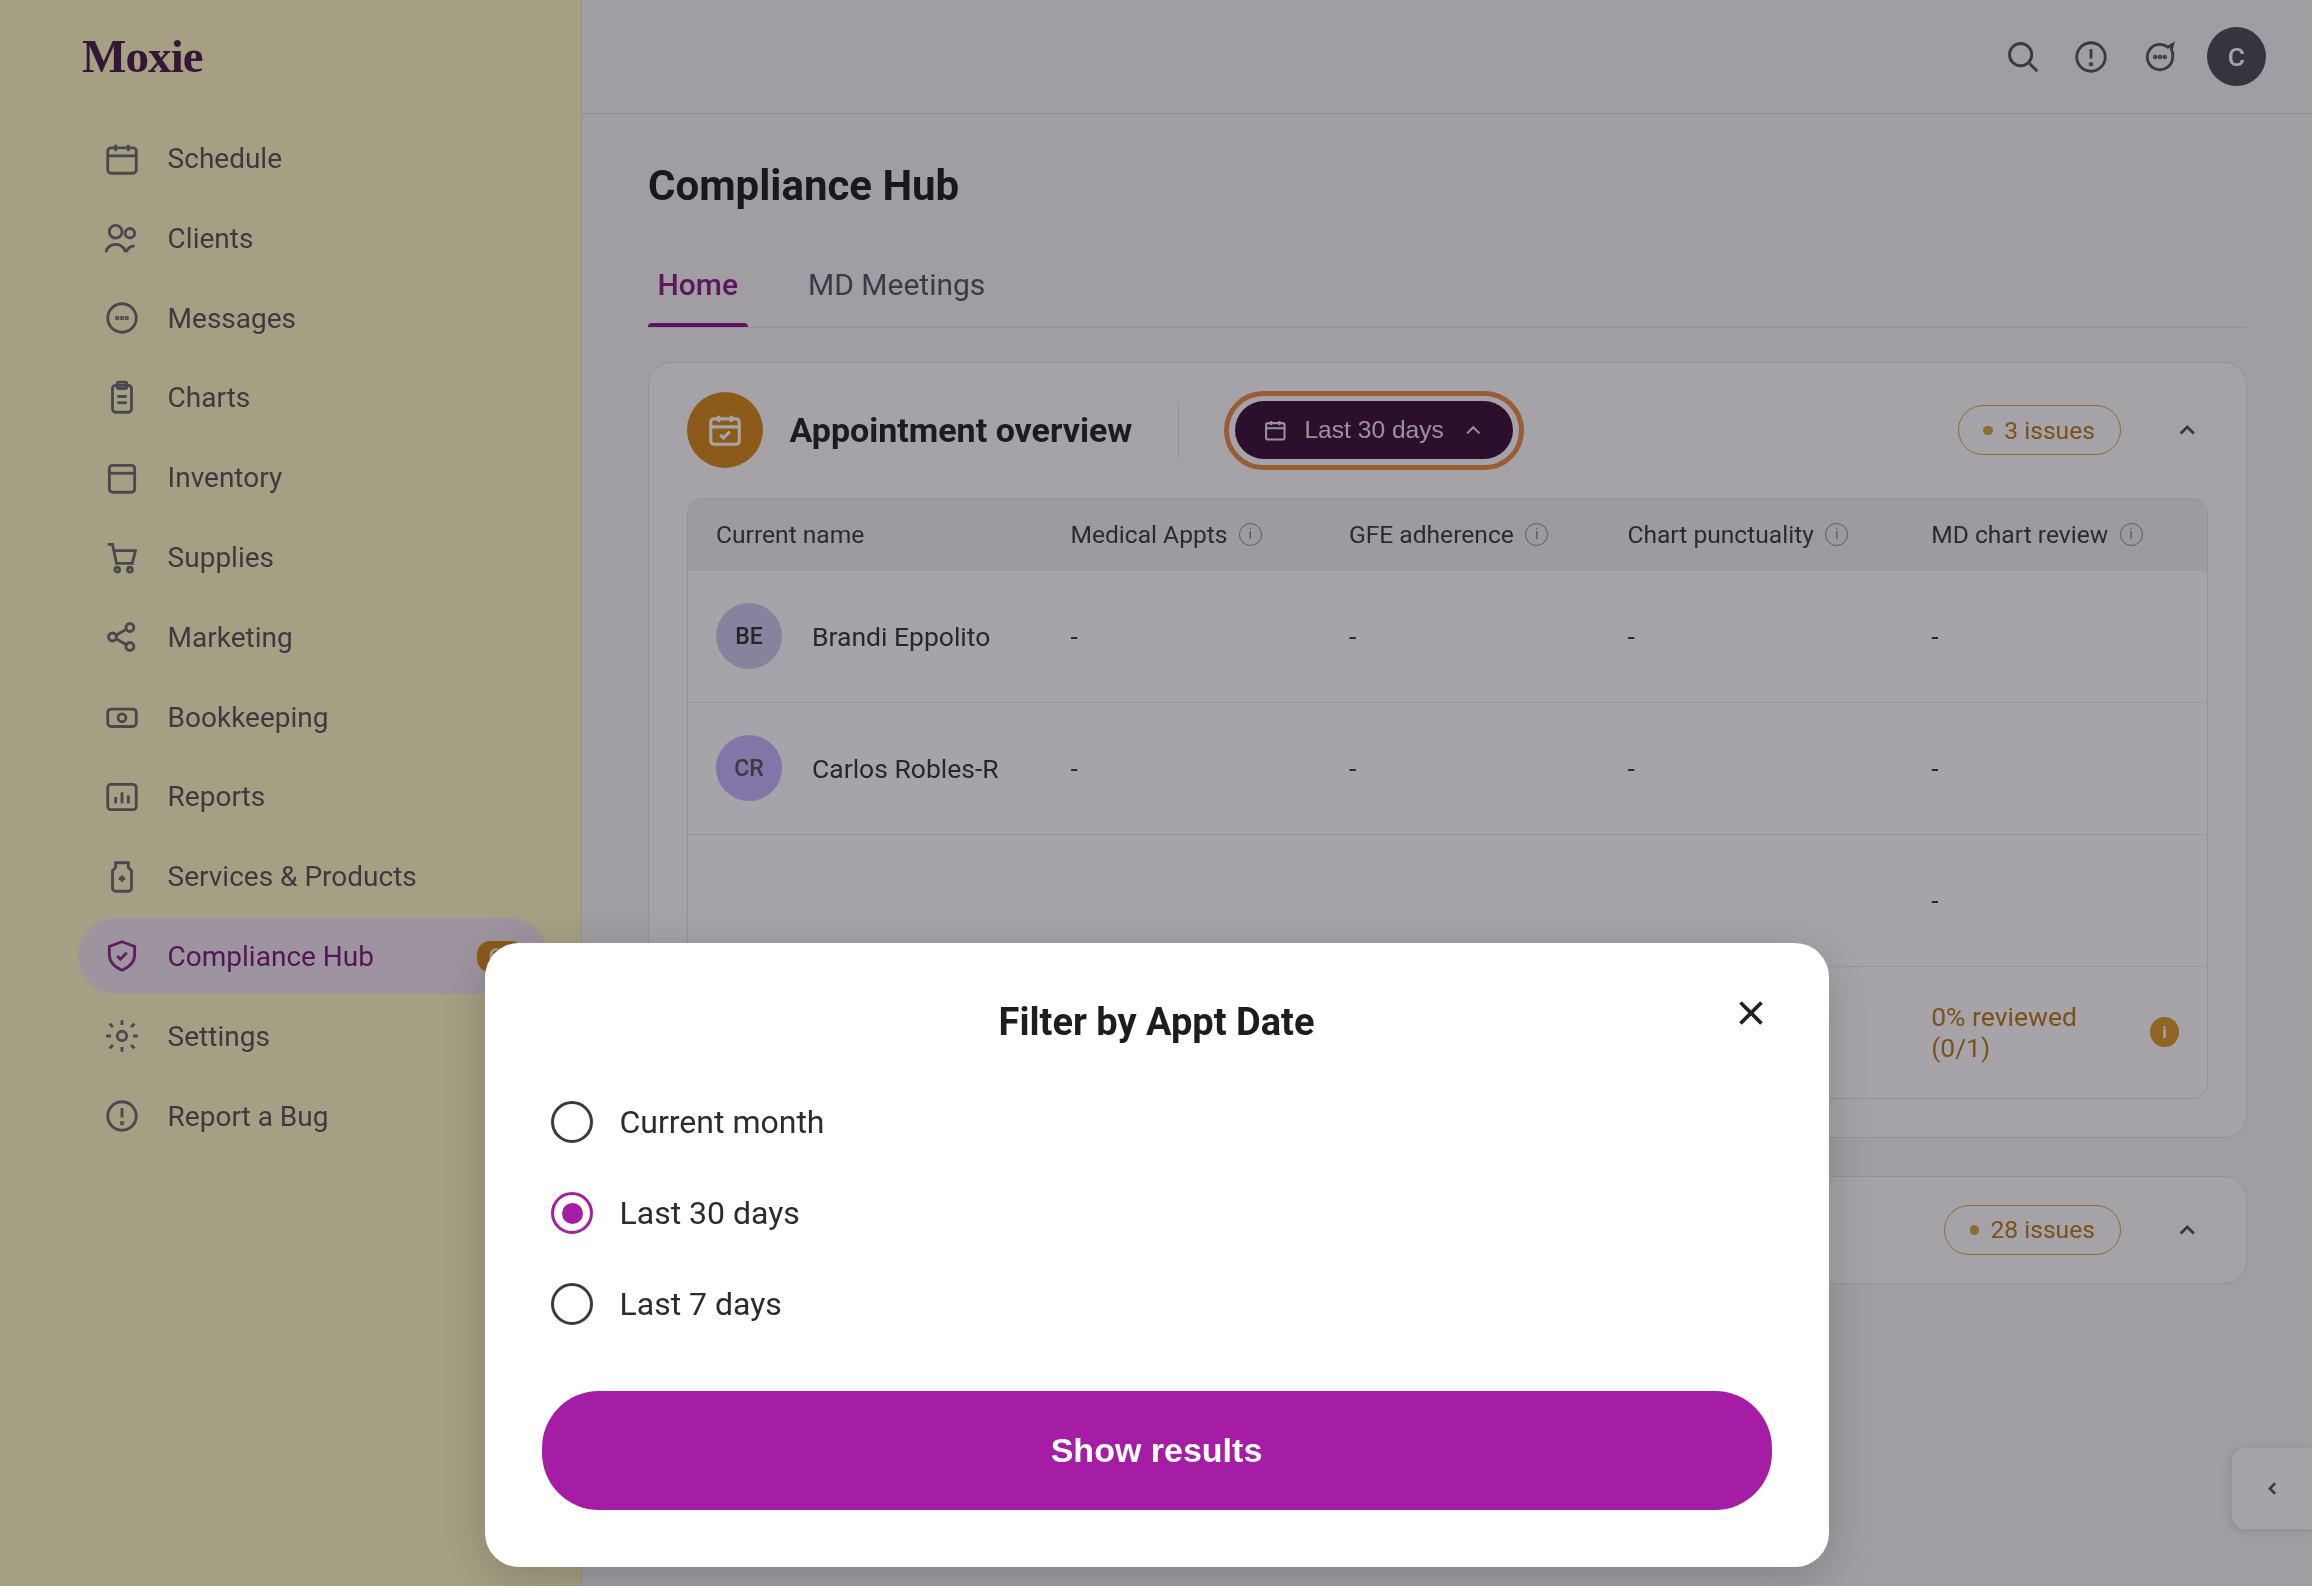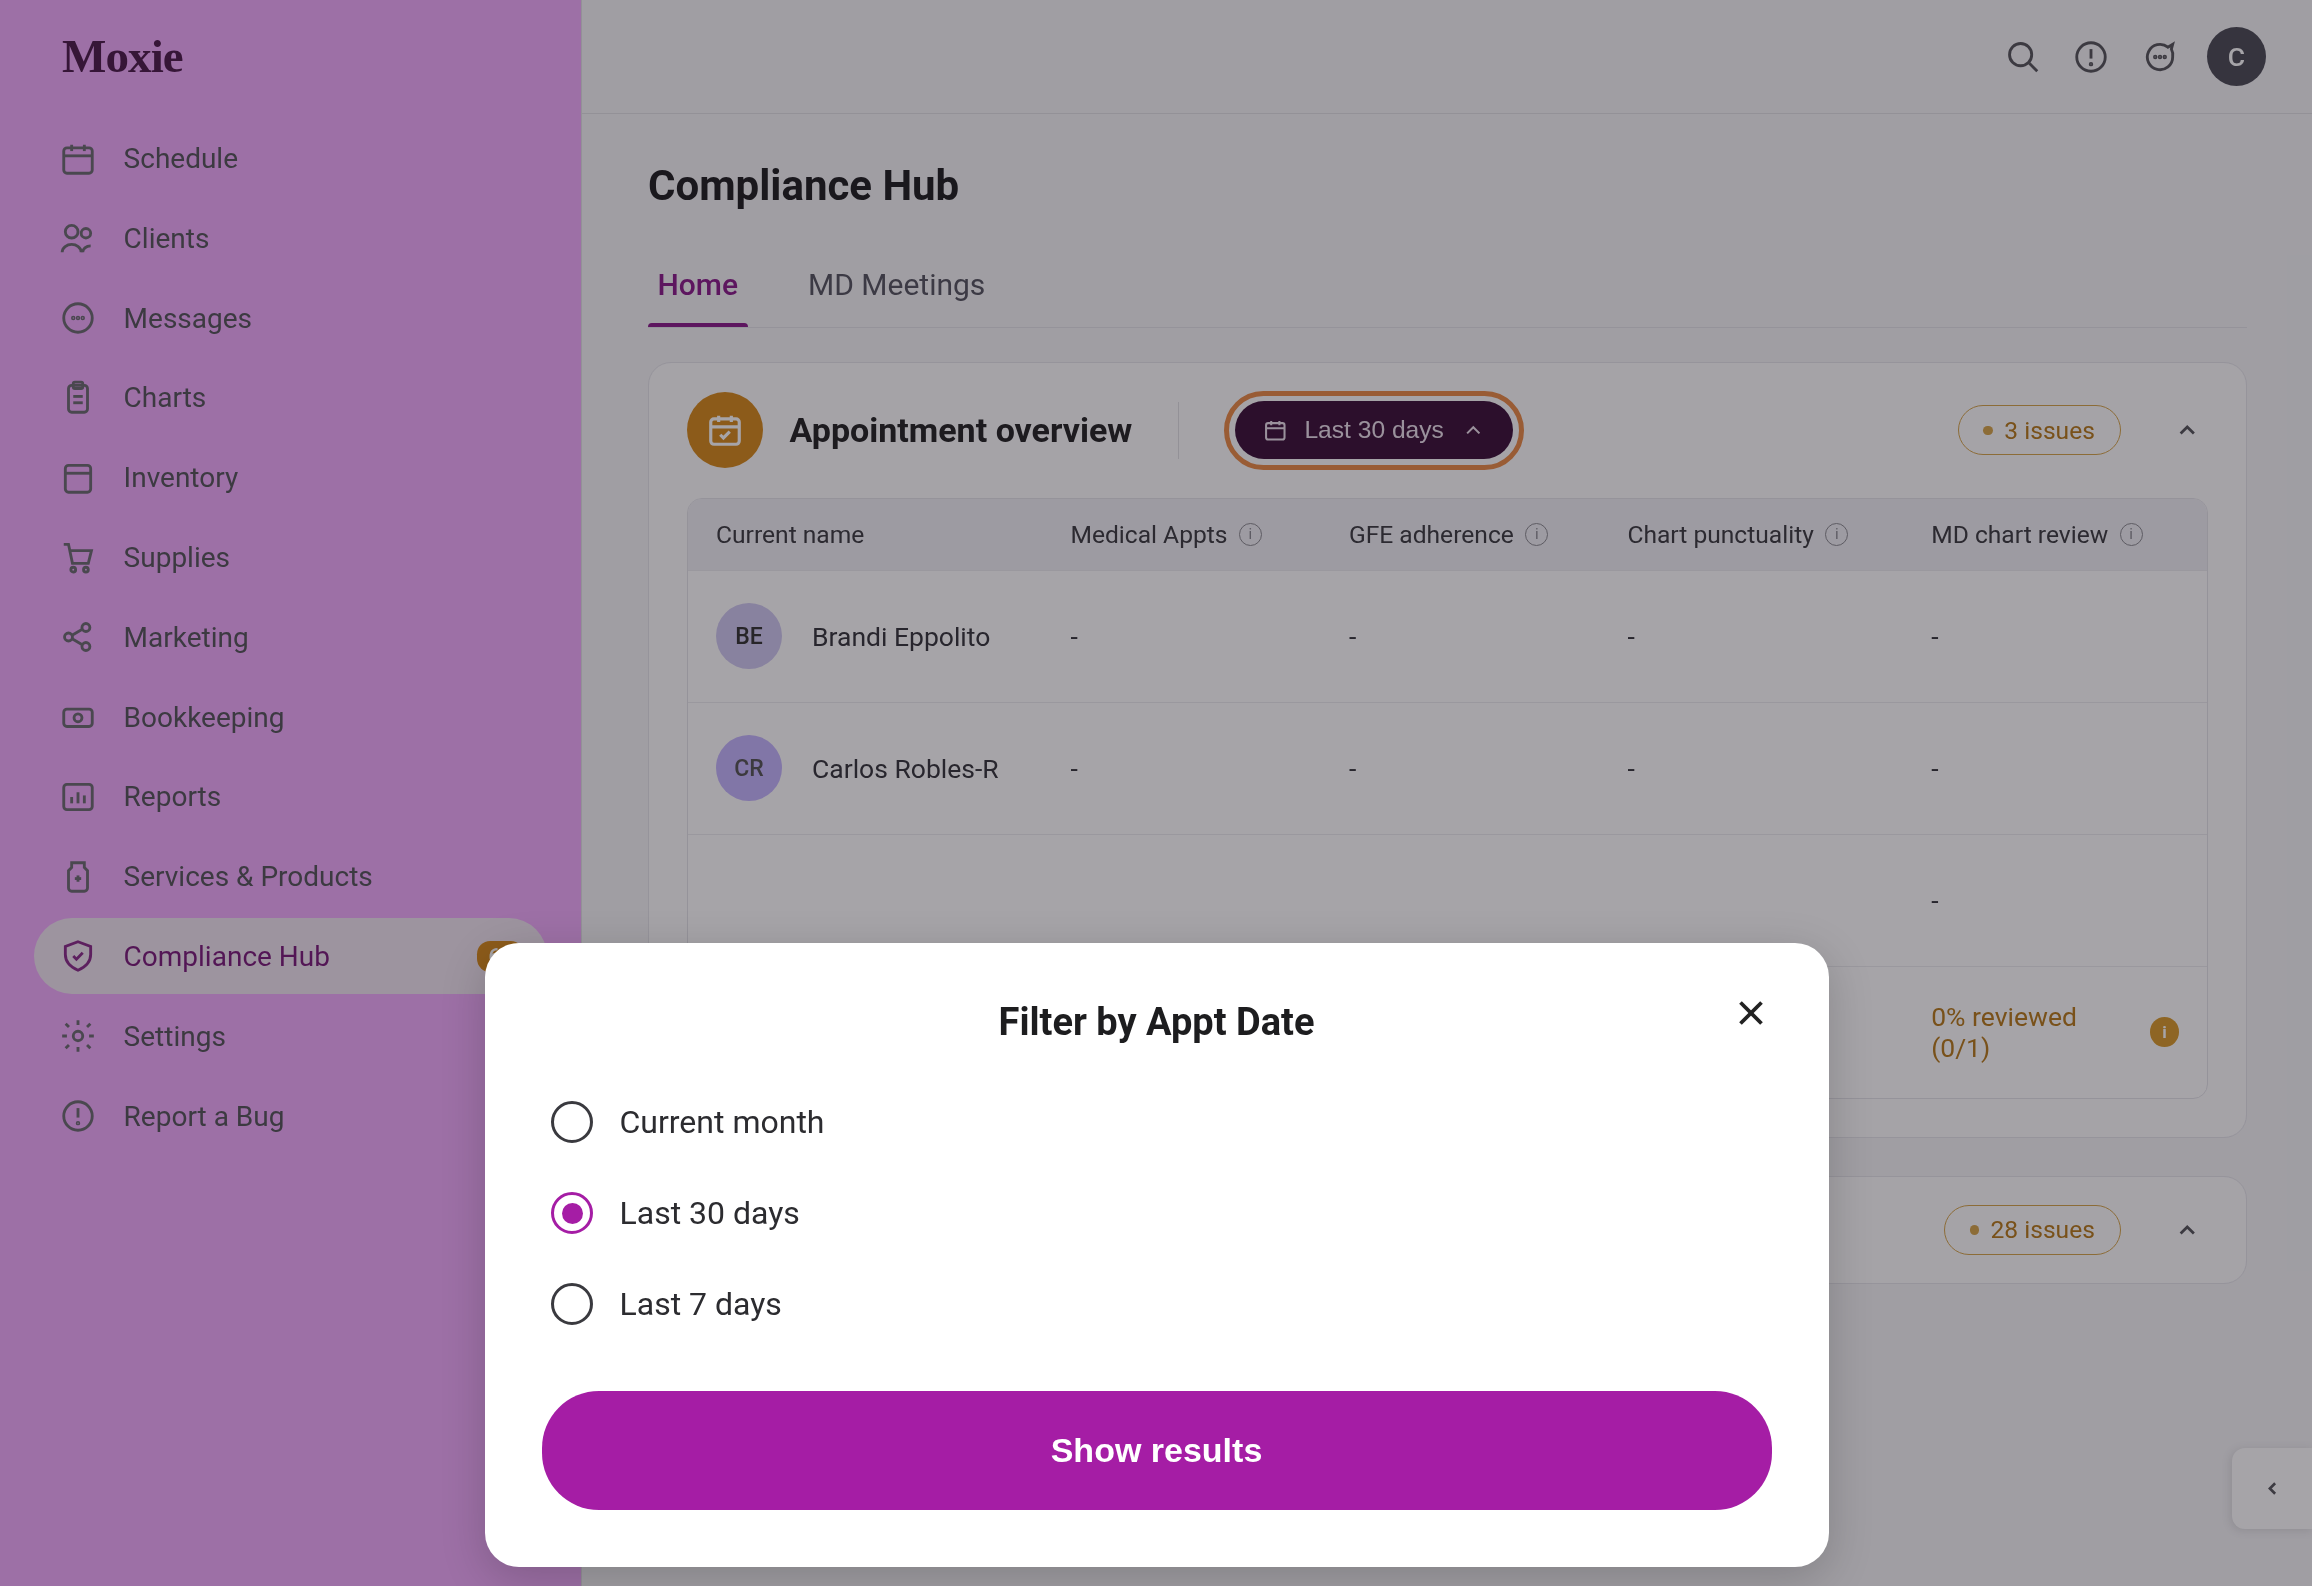--- a/index.html
+++ b/index.html
@@ -10,33 +10,34 @@
     overflow: hidden;
     width: 2313px;
     height: 1586px;
     position: relative;
   }
   .app { display: flex; height: 100%; }
 
   
   .sidebar {
     width: 582px;
-    background: #f0abfc;
+    background: #fef9c3;
     border-right: 0.9px solid #e0e0e4;
     padding-top: 19px;
+    padding-left: 20px;
   }
   .logo {
     font-family: Georgia, serif;
     font-weight: 900;
     font-size: 47px;
     color: #4b1a4a;
     padding: 9.5px 38px 38px 62px;
     letter-spacing: -0.9px;
   }
-  .nav { display: flex; flex-direction: column; gap: 3.8px; padding: 0 34px; }
+  .nav { display: flex; flex-direction: column; gap: 3.8px; padding: 0 34px; margin-left: 24px; }
   .nav-item {
     display: flex; align-items: center; gap: 24.6px;
     padding: 17px 23px; border-radius: 38px;
     font-size: 28px; color: #55555a; cursor: pointer;
   }
   .nav-item.active { background: #f1e6f1; color: #7a1a7a; }
   .nav-item .icon { width: 42px; height: 42px; display:flex; align-items:center; justify-content:center; }
   .nav-item .icon svg { width: 38px; height: 38px; stroke: #6b6b70; stroke-width:1.8; fill:none; }
   .nav-item.active .icon svg { stroke: #8a2a8a; }
   .nav-badge {

